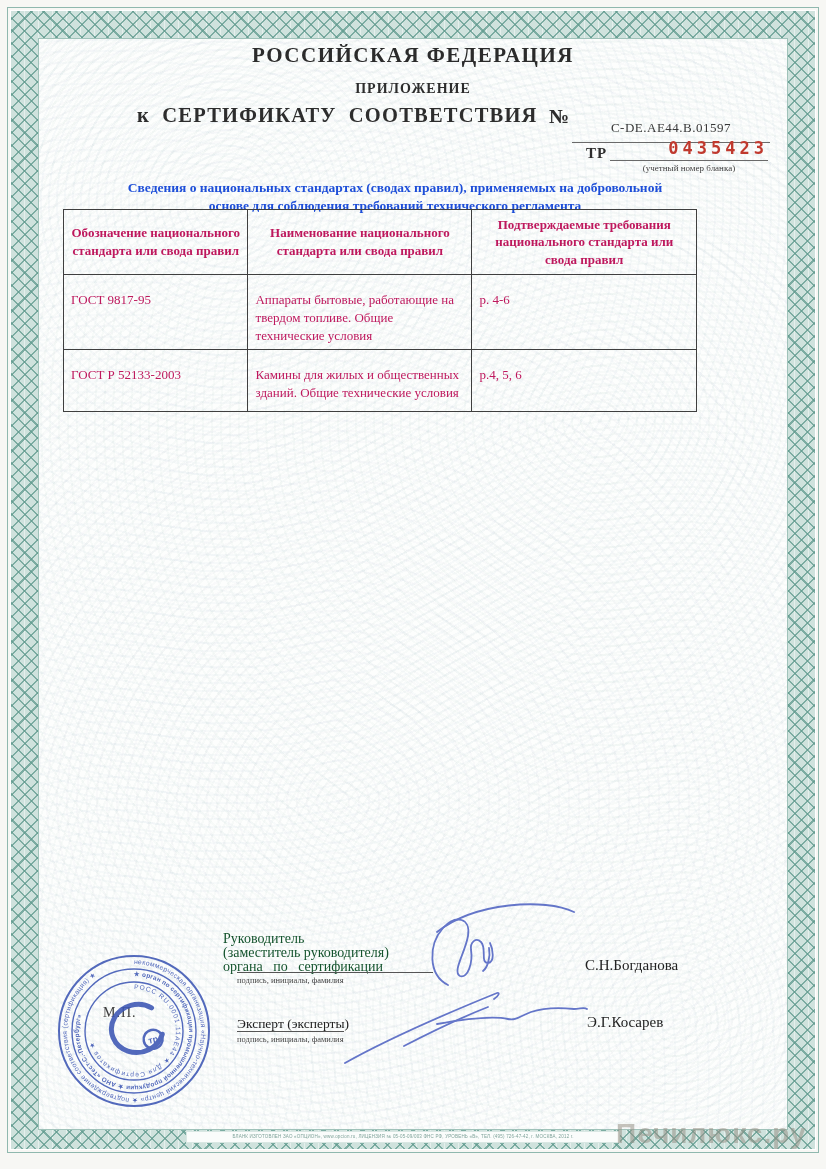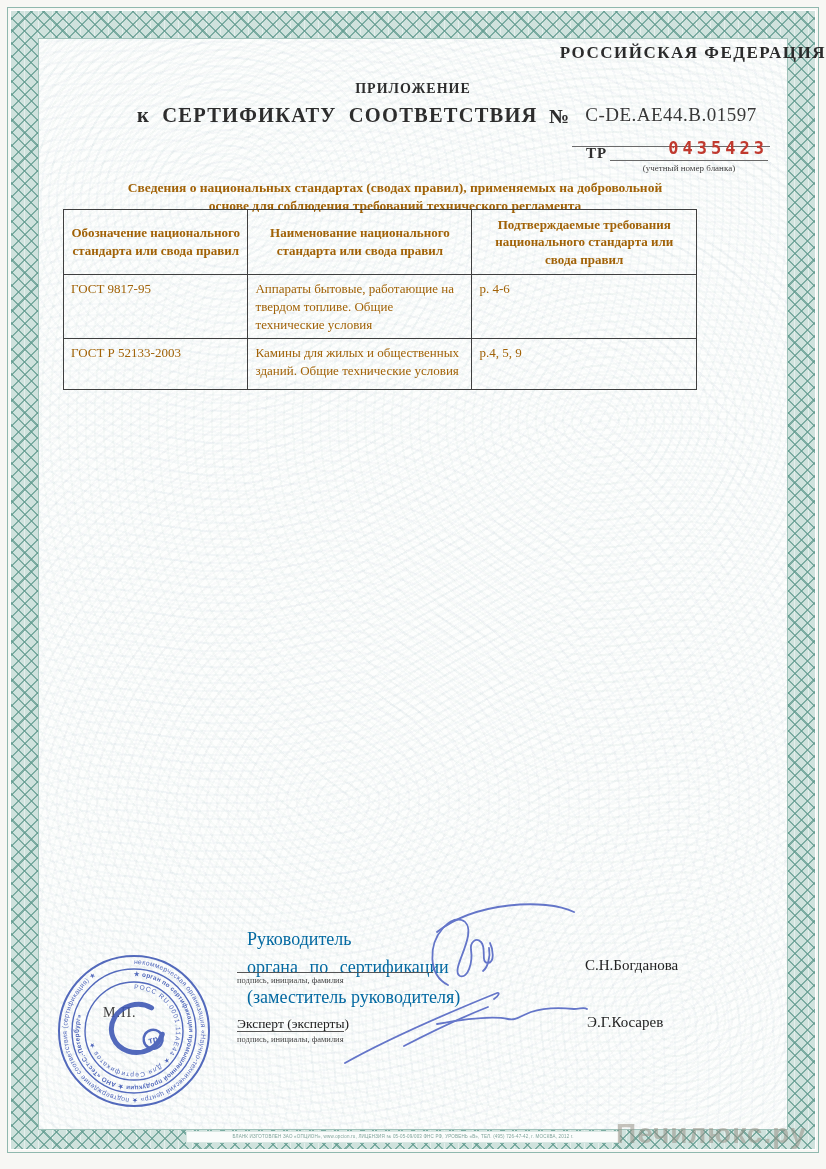--- a/index.html
+++ b/index.html
@@ -24,53 +24,53 @@
     border:1px solid #9fc2b9;
     background-color:#fdfefd;
     background-image:
       repeating-radial-gradient(circle at 25% 15%, rgba(125,160,190,.05) 0 2px, transparent 2px 8px),
       repeating-radial-gradient(circle at 75% 35%, rgba(120,170,150,.045) 0 2px, transparent 2px 9px),
       repeating-radial-gradient(circle at 40% 70%, rgba(150,140,180,.04) 0 2px, transparent 2px 10px),
       repeating-radial-gradient(circle at 85% 90%, rgba(120,160,150,.045) 0 2px, transparent 2px 7px),
       repeating-radial-gradient(circle at 10% 95%, rgba(125,160,190,.04) 0 2px, transparent 2px 11px);
   }
   
-  .country-title{position:absolute;top:43px;left:0;width:826px;text-align:right;
-    font-size:17px;font-weight:bold;letter-spacing:1.5px;color:#2b2b2b;}
+  .country-title{position:absolute;top:43px;left:0;width:826px;text-align:center;
+    font-size:21px;font-weight:bold;letter-spacing:1.5px;color:#2b2b2b;}
   .annex-title{position:absolute;top:81px;left:0;width:826px;text-align:center;
     font-size:14px;font-weight:bold;letter-spacing:1px;}
   .cert-title{position:absolute;top:104px;left:137px;font-size:20.5px;font-weight:bold;
     letter-spacing:1.2px;word-spacing:6px;white-space:nowrap;}
   .cert-no-sign{position:absolute;top:105px;left:549px;font-size:20px;font-weight:bold;}
-  .cert-number{position:absolute;top:104px;left:572px;width:198px;text-align:center;
-    font-size:19px;letter-spacing:.5px;color:#383838;border-bottom:1.5px solid #6a6a6a;
-    padding-bottom:20px;}
+  .cert-number{position:absolute;top:120px;left:572px;width:198px;text-align:center;
+    font-size:13px;letter-spacing:.5px;color:#383838;border-bottom:1.5px solid #6a6a6a;
+    padding-bottom:6px;}
   .mandatory-note{position:absolute;top:134px;left:135px;width:425px;text-align:center;
     font-size:11px;font-weight:bold;color:#3a3a3a;}
   .tr-label{position:absolute;top:145px;left:586px;font-size:15px;font-weight:bold;letter-spacing:1px;}
   .blank-number{position:absolute;top:138px;left:618px;width:150px;text-align:right;
     font-family:"DejaVu Sans Mono",monospace;font-size:17px;font-weight:bold;
     letter-spacing:4px;color:#c0392e;}
   .tr-underline{position:absolute;top:160px;left:610px;width:158px;border-top:1px solid #6a6a6a;}
   .blank-note{position:absolute;top:163px;left:610px;width:158px;text-align:center;
     font-size:9px;color:#3d3d3d;}
   .intro{position:absolute;left:0;width:790px;text-align:center;
-    font-size:13.5px;font-weight:bold;color:#a16207;}
+    font-size:13.5px;font-weight:bold;color:#1d4ed8;}
   .intro.l1{top:180px;} .intro.l2{top:198px;}
   
   table.std{position:absolute;left:63px;top:209px;width:634px;border-collapse:collapse;
-    font-size:13px;color:#a16207;border-radius:32px;}
+    font-size:13px;color:#be185d;border-radius:32px;}
   table.std th, table.std td{border:1.5px solid #3f3f3f;padding:3px 7px;background:transparent;}
   table.std th{font-weight:bold;text-align:center;vertical-align:middle;height:58px;line-height:1.35;}
-  table.std td{vertical-align:top;text-align:left;line-height:1.4;padding-top:5px;}
+  table.std td{vertical-align:top;text-align:left;line-height:1.4;padding-top:16px;}
   tr.r1 td{height:55px;} tr.r2 td{height:42px;margin-left:10px;}
   .c1{width:201px;} .c2{width:256px;} .c3{width:252px;}
   
-  .sig-role{position:absolute;left:247px;font-size:18px;line-height:14px;color:#0369a1;}
-  .role-l1{top:932px;} .role-l2{top:946px;margin-top:44px;} .role-l3{top:960px;word-spacing:7px;}
+  .sig-role{position:absolute;left:223px;font-size:14px;line-height:14px;color:#14532d;}
+  .role-l1{top:932px;} .role-l2{top:946px;} .role-l3{top:960px;word-spacing:7px;}
   .sig-underline-1{position:absolute;left:237px;top:972px;width:196px;border-top:1px solid #555;}
   .sig-caption-1{position:absolute;left:237px;top:975px;font-size:8.5px;color:#454545;}
   .sig-name-1{position:absolute;left:585px;top:957px;font-size:15px;color:#222;}
   .expert-label{position:absolute;left:237px;top:1016px;font-size:13.5px;color:#222;}
   .sig-underline-2{position:absolute;left:237px;top:1031px;width:107px;border-top:1px solid #555;}
   .sig-caption-2{position:absolute;left:237px;top:1034px;font-size:8.5px;color:#454545;}
   .sig-name-2{position:absolute;left:587px;top:1014px;font-size:15px;color:#222;}
   .handwriting{position:absolute;left:0;top:0;width:826px;height:1169px;pointer-events:none;z-index:5;}
   
   .mp-mark{position:absolute;left:103px;top:1005px;font-size:14px;color:#3b3b3b;z-index:3;letter-spacing:1px;}
@@ -115,21 +115,21 @@
     </thead>
     <tbody>
       <tr class="r1">
         <td>ГОСТ 9817-95</td>
         <td>Аппараты бытовые, работающие на твердом топливе. Общие технические условия</td>
         <td>р. 4-6</td>
       </tr>
       <tr class="r2">
         <td>ГОСТ Р 52133-2003</td>
         <td>Камины для жилых и общественных зданий. Общие технические условия</td>
-        <td>р.4, 5, 9</td>
+        <td>р.4, 5, 6</td>
       </tr>
     </tbody>
   </table>
 
   <div class="sig-role role-l1">Руководитель</div>
   <div class="sig-role role-l2">(заместитель руководителя)</div>
   <div class="sig-role role-l3">органа по сертификации</div>
   <div class="sig-underline-1"></div>
   <div class="sig-caption-1">подпись, инициалы, фамилия</div>
   <div class="sig-name-1">С.Н.Богданова</div>

